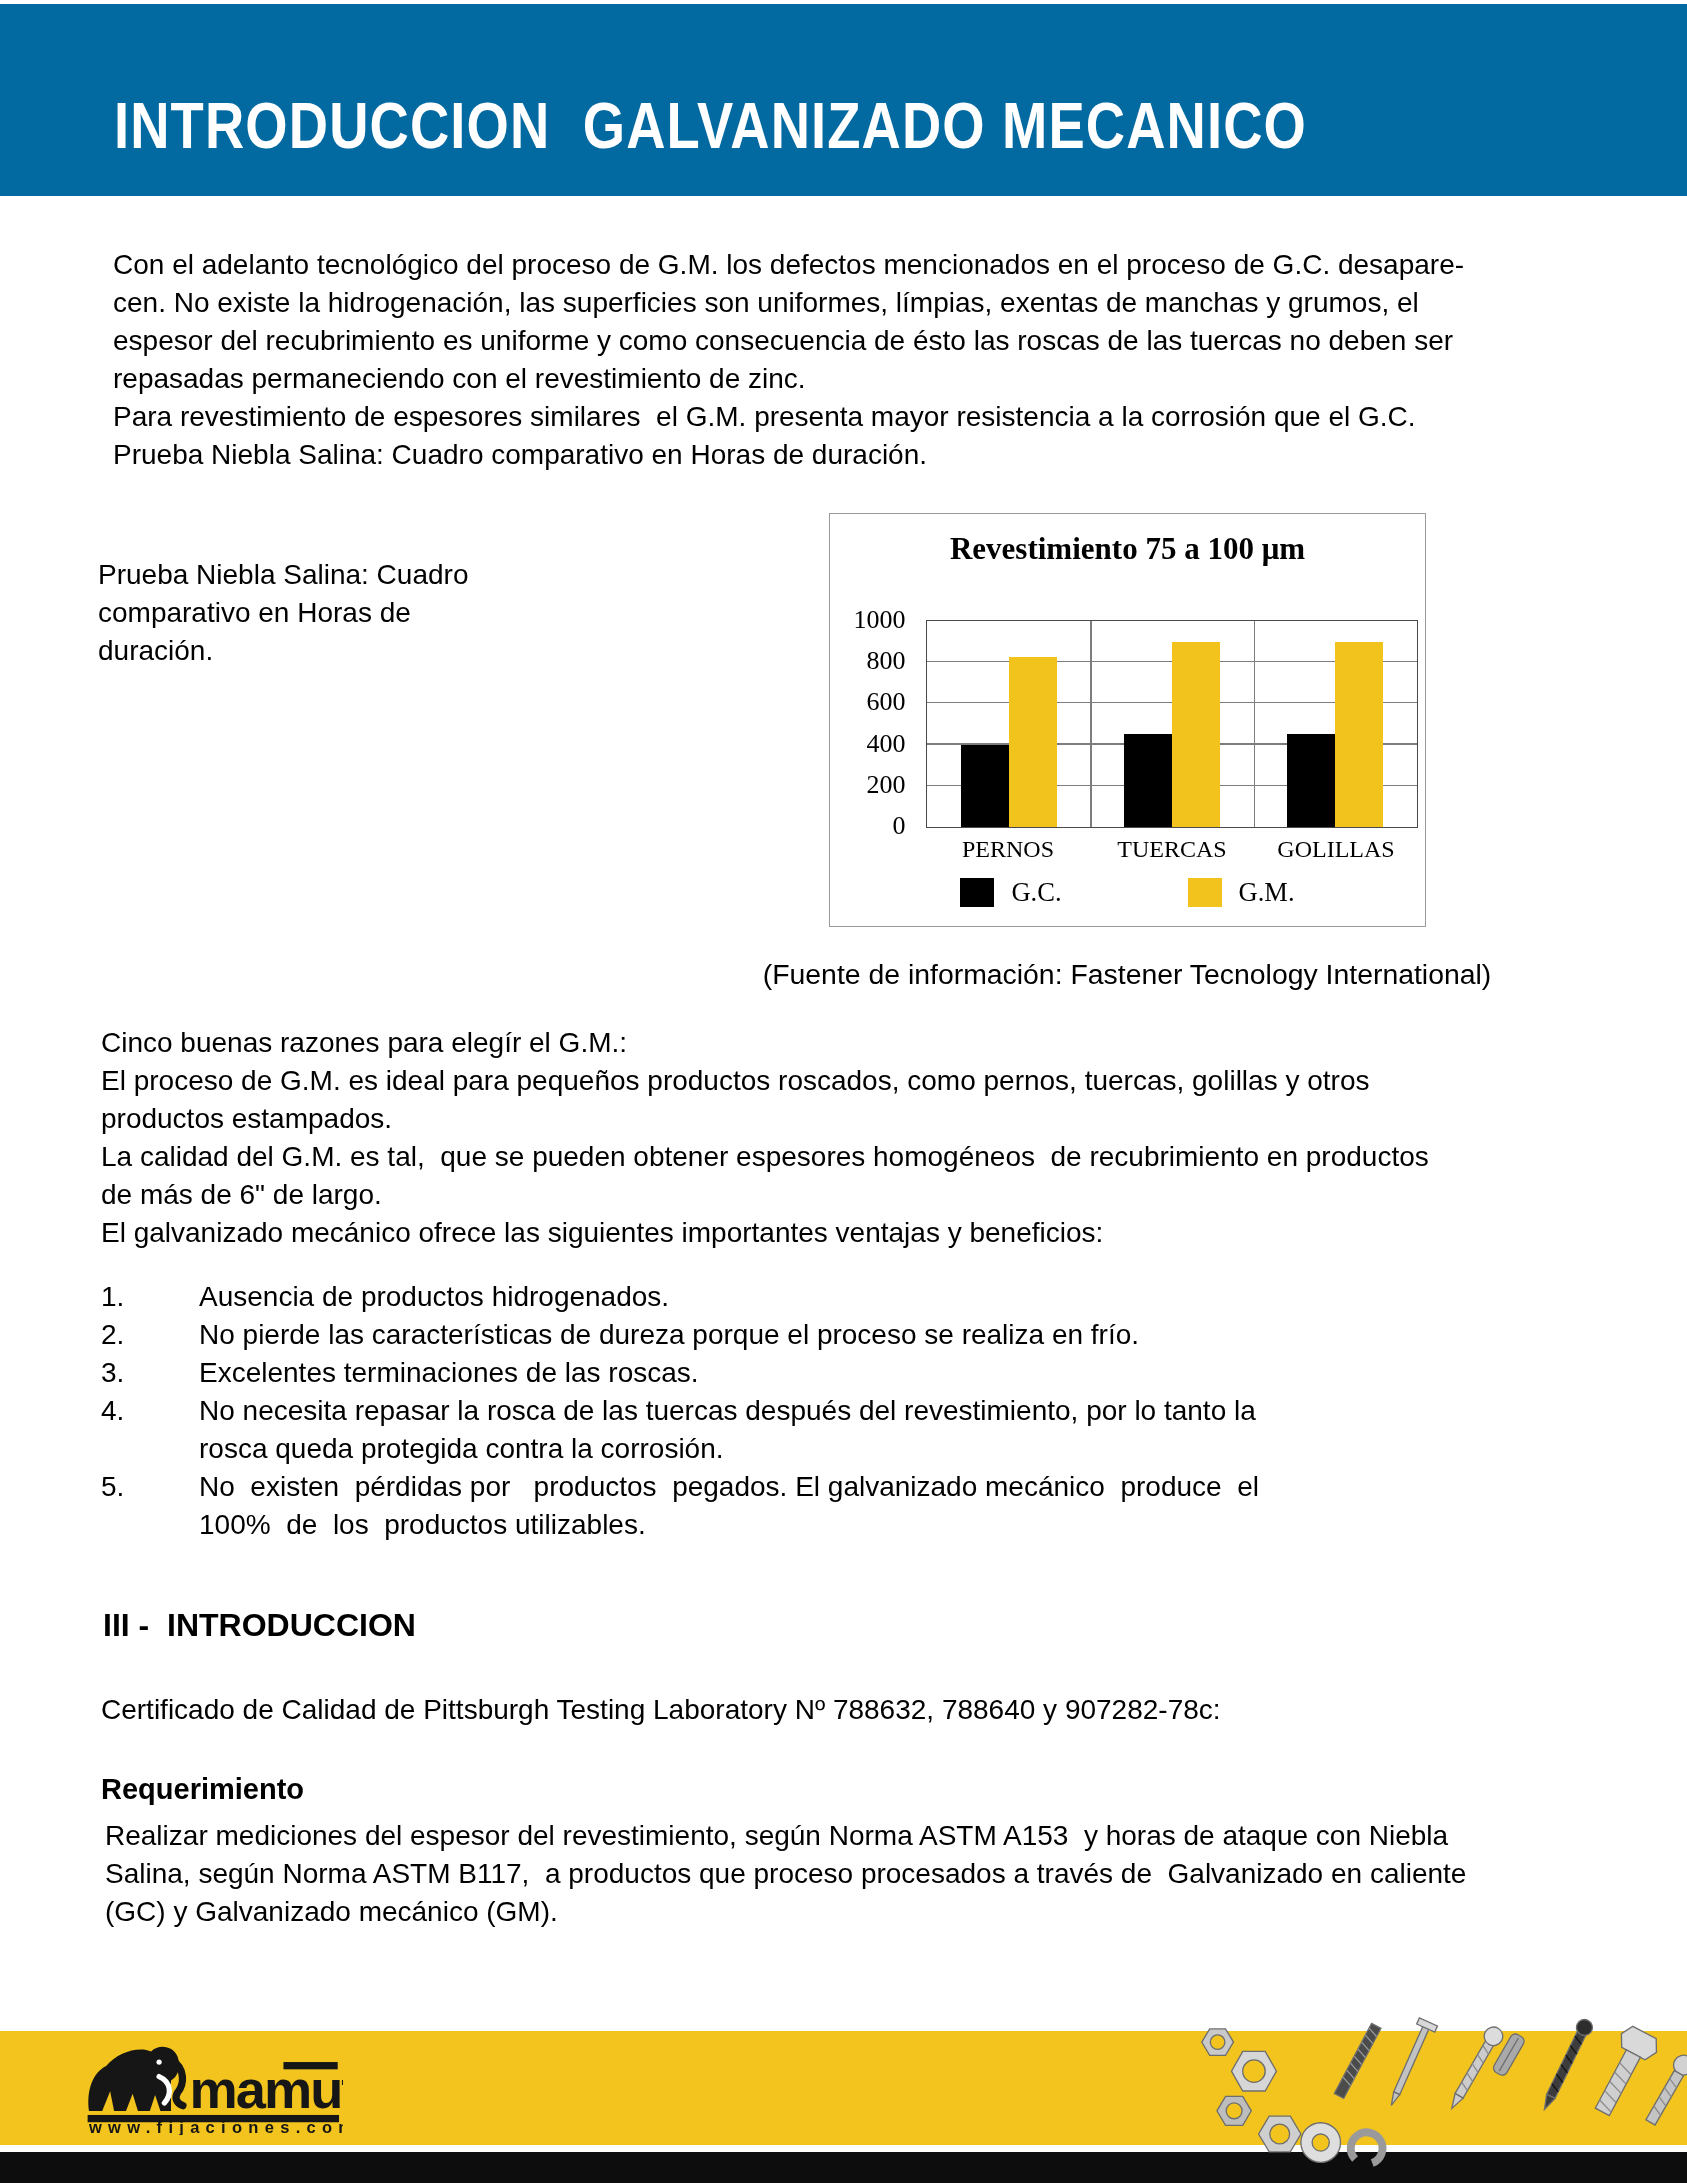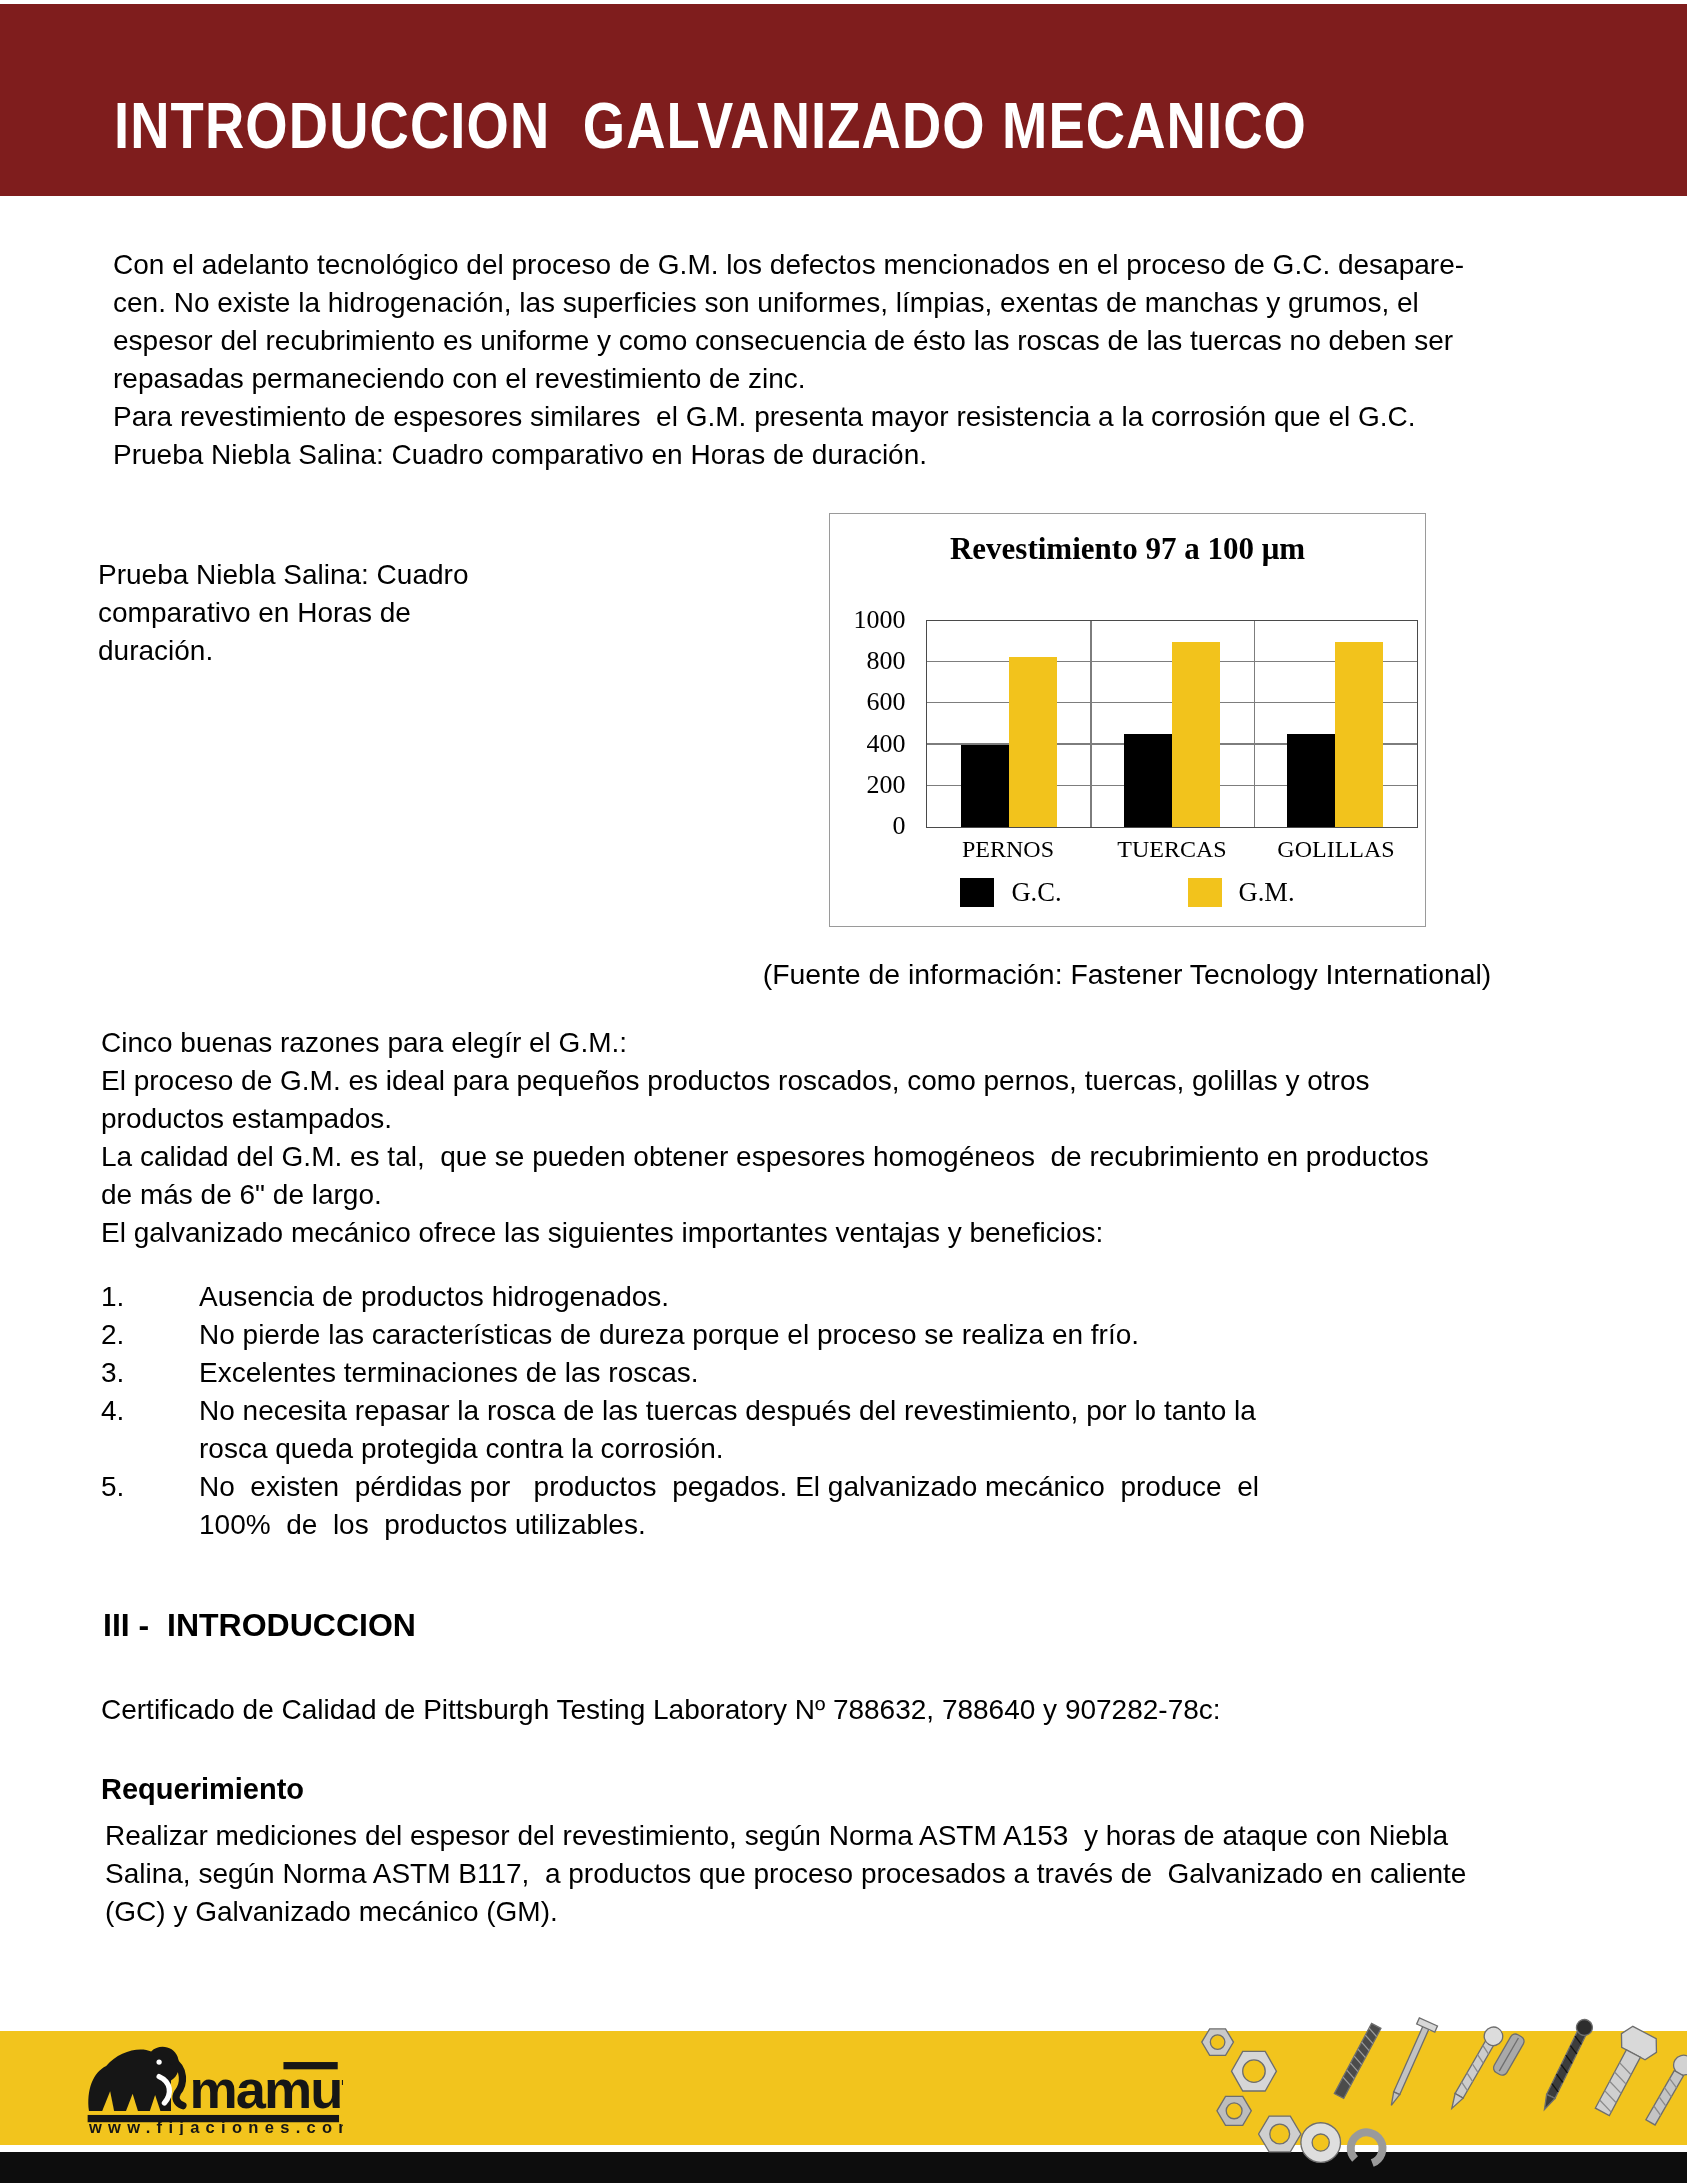--- a/index.html
+++ b/index.html
@@ -1,19 +1,19 @@
 <!DOCTYPE html>
 <html style="font-size:10.6px"><head>
 <meta charset="utf-8">
 <style>
   html,body{margin:0;padding:0;background:#ffffff;}
   .page{position:relative;width:1687px;height:2183px;background:#ffffff;overflow:hidden;
         font-family:"Liberation Sans",sans-serif;color:#000;}
   
-  .header-band{position:absolute;left:0;top:4px;width:1687px;height:192px;background:#7f1d1d;}
+  .header-band{position:absolute;left:0;top:4px;width:1687px;height:192px;background:#0369a1;}
   .header-title{position:absolute;left:114px;top:85px;color:#ffffff;font-weight:bold;
         font-size:64px;letter-spacing:1.3px;white-space:pre;
         transform:scaleX(0.85);transform-origin:left center;}
   
   .blk{position:absolute;font-size:28px;line-height:38px;}
   .line{white-space:pre;}
   .intro{left:101px;top:246px;width:1508px;margin-left:12px;}
   .aside{left:98px;top:556px;width:463px;}
   
   .chart-box{position:absolute;left:829px;top:513px;width:595px;height:412px;
@@ -74,21 +74,21 @@
     <div class="line">Prueba Niebla Salina: Cuadro comparativo en Horas de duración.</div>
   </div>
 
   <div class="blk aside">
     <div class="line">Prueba Niebla Salina: Cuadro</div>
     <div class="line">comparativo en Horas de</div>
     <div class="line">duración.</div>
   </div>
 
   <div class="chart-box">
-    <div class="chart-title">Revestimiento 97 a 100 μm</div>
+    <div class="chart-title">Revestimiento 75 a 100 μm</div>
     <div class="yticks" id="yticks">
         <div class="ytick" style="bottom: 0%;">0</div>
         <div class="ytick" style="bottom: 20%;">200</div>
         <div class="ytick" style="bottom: 40%;">400</div>
         <div class="ytick" style="bottom: 60%;">600</div>
         <div class="ytick" style="bottom: 80%;">800</div>
         <div class="ytick" style="bottom: 100%;">1000</div>
       </div>
     <div class="plot" id="plot">
         <div class="grid" style="bottom: 20%;"></div>

